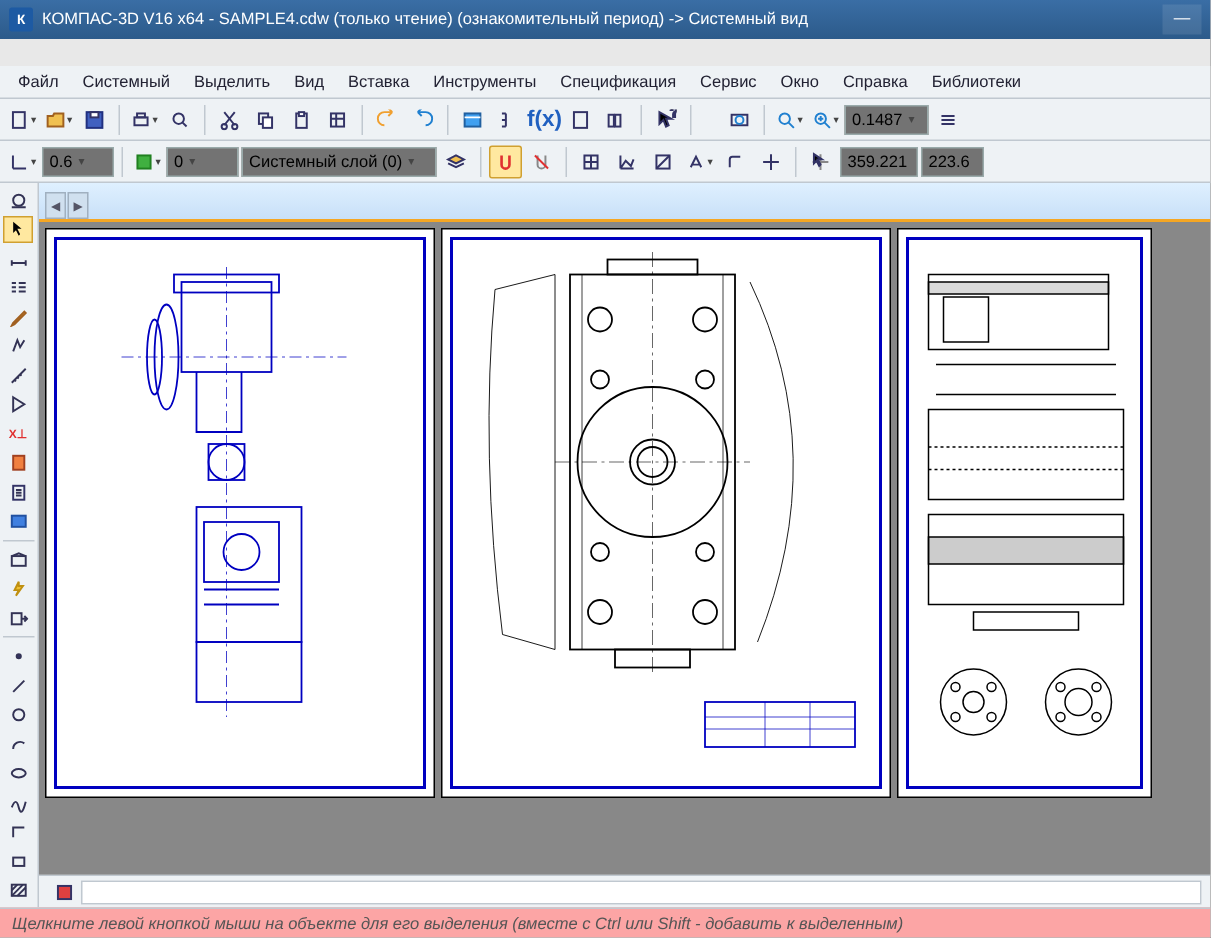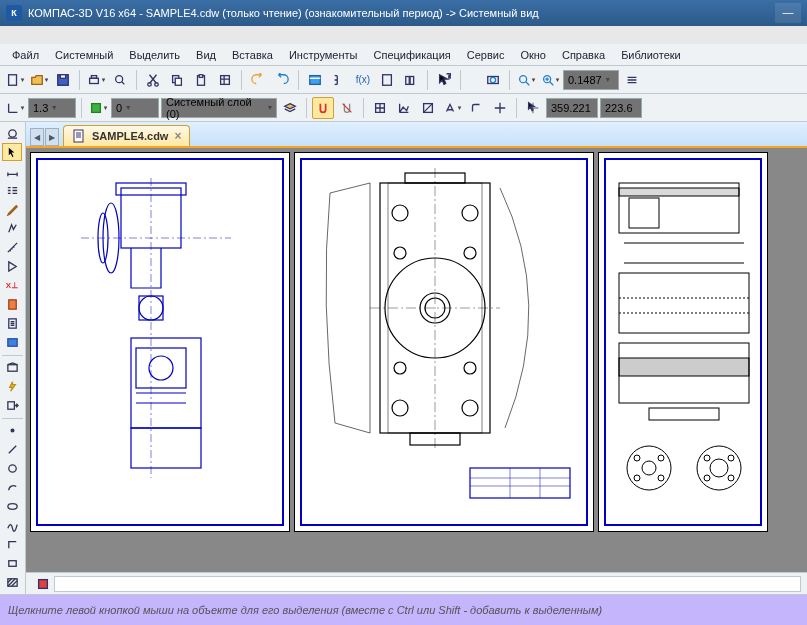--- a/index.html
+++ b/index.html
@@ -44,21 +44,21 @@
   .sheet.s1 { width:260px; height:380px; }
   .sheet.s2 { width:300px; height:380px; }
   .sheet.s3 { width:170px; height:380px; }
   .frame { position:absolute; inset:5px; border:2px solid #0000c0; }
   .drawing { position:absolute; }
   .drawing svg { width:100%; height:100%; }
   
   
   .hintbar { height: 22px; background:#eef2f5; border-top:1px solid #c0c8d0; display:flex; align-items:center; padding:0 6px; }
   .hintbar .hint-input { flex:1; height:16px; border:1px solid #c0c8d0; background:#fff; }
-  .statusbar { height: 31px; background:#c4b5fd; border-top:1px solid #c0c8d0; color:#555; font-style:italic; display:flex; align-items:center; padding:0 8px; font-size:11px; white-space:nowrap; overflow:hidden; }
+  .statusbar { height: 20px; background:#fca5a5; border-top:1px solid #c0c8d0; color:#555; font-style:italic; display:flex; align-items:center; padding:0 8px; font-size:11px; white-space:nowrap; overflow:hidden; }
 </style>
 </head>
 <body>
 
 <div class="titlebar">
   <div class="app-icon">К</div>
   <div class="title-text">КОМПАС-3D V16  x64 - SAMPLE4.cdw (только чтение) (ознакомительный период) -&gt; Системный вид</div>
   <div class="win-btn">—</div>
 </div>
 
@@ -148,21 +148,21 @@
       <svg viewBox="0 0 16 16">
         <rect x="2" y="3" width="12" height="10" fill="#40a0f0" stroke="#2060a0"></rect>
         <path d="M2 6h12" stroke="#fff"></path>
       </svg>
     </div>
   <div class="tbtn">
       <svg viewBox="0 0 16 16">
         <path d="M3 3h3M3 8h3M3 13h3M6 3v10" stroke="#336"></path>
       </svg>
     </div>
-  <div class="tbtn" style="font-size:10px;font-weight:normal;color:#2060c0">f(x)</div>
+  <div class="tbtn" style="font-size:15px;font-weight:bold;color:#2060c0">f(x)</div>
   <div class="tbtn">
       <svg viewBox="0 0 16 16">
         <rect x="3" y="2" width="10" height="12" stroke="#336"></rect>
       </svg>
     </div>
   <div class="tbtn">
       <svg viewBox="0 0 16 16">
         <rect x="2" y="4" width="4" height="9" stroke="#336"></rect>
         <rect x="7" y="4" width="4" height="9" stroke="#336"></rect>
       </svg>
@@ -203,29 +203,29 @@
       </svg>
     </div>
 </div>
 
 <div class="toolbar-row">
   <div class="tbtn drop">
       <svg viewBox="0 0 16 16">
         <path d="M3 13h10M3 13V3" stroke="#336"></path>
       </svg>
     </div>
-  <div class="tfield combo" style="width:48px">1.3</div>
+  <div class="tfield combo" style="width:48px">0.6</div>
   <div class="tsep"></div>
   <div class="tbtn drop">
       <svg viewBox="0 0 16 16">
         <rect x="3" y="3" width="10" height="10" fill="#40b040" stroke="#208020"></rect>
       </svg>
     </div>
   <div class="tfield combo" style="width:48px">0</div>
-  <div class="tfield combo" style="width:116px">Системный слой (0)</div>
+  <div class="tfield combo" style="width:130px">Системный слой (0)</div>
   <div class="tbtn">
       <svg viewBox="0 0 16 16">
         <path d="M8 3l6 3-6 3-6-3z" fill="#f0c050"></path>
         <path d="M2 9l6 3 6-3" stroke="#336"></path>
       </svg>
     </div>
   <div class="tsep"></div>
   <div class="tbtn" style="background:#ffe8a0;border-color:#d0a030">
       <svg viewBox="0 0 16 16">
         <path d="M5 3v7a3 3 0 0 0 6 0V3" stroke="#e03030" stroke-width="2"></path>
@@ -406,28 +406,20 @@
           <path d="M2 7l4-4M2 11l8-8M6 11l6-6"></path>
         </svg>
       </div>
   </div>
 
   <div class="workspace">
     <div class="tabstrip">
       <div class="tab-nav">
         <div class="nav">◀</div>
         <div class="nav">▶</div>
-      </div>
-      <div class="doc-tab">
-        <svg width="14" height="14">
-            <rect x="2" y="1" width="9" height="12" fill="#fff" stroke="#336"></rect>
-            <path d="M4 4h5M4 6h5M4 8h5" stroke="#336"></path>
-          </svg>
-        <span>SAMPLE4.cdw</span>
-        <span class="close-x">×</span>
       </div>
     </div>
 
     <div class="canvas-area">
 
       <div class="sheet s1">
         <div class="frame"></div>
         <div class="drawing" style="left:30px;top:15px;width:210px;height:320px">
           <svg viewBox="0 0 210 320">
             <g stroke="#0000c0" fill="none" stroke-width="1.2">

